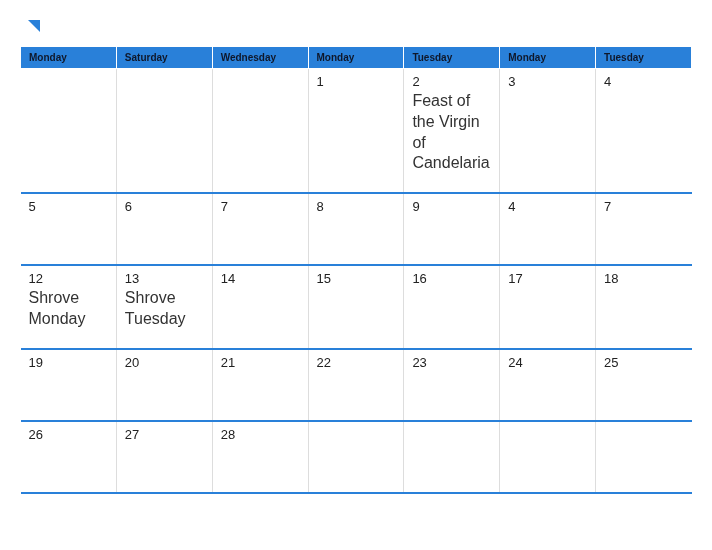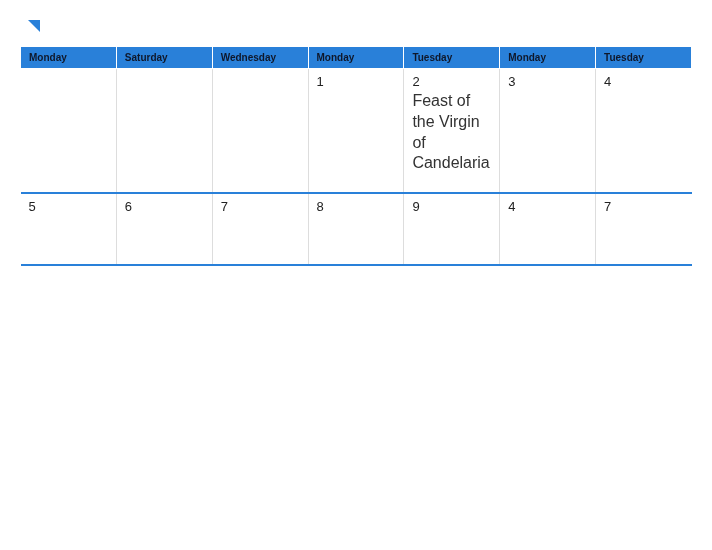--- a/index.html
+++ b/index.html
@@ -169,15 +169,78 @@
           <td>
             <span class="day-num">9</span>
           </td>
           <td>
             <span class="day-num">4</span>
           </td>
           <td>
             <span class="day-num">7</span>
           </td>
         </tr>
+        <tr>
+          <td>
+            <span class="day-num">12</span>
+            <span class="event">Shrove Monday</span>
+          </td>
+          <td>
+            <span class="day-num">13</span>
+            <span class="event">Shrove Tuesday</span>
+          </td>
+          <td>
+            <span class="day-num">14</span>
+          </td>
+          <td>
+            <span class="day-num">15</span>
+          </td>
+          <td>
+            <span class="day-num">16</span>
+          </td>
+          <td>
+            <span class="day-num">17</span>
+          </td>
+          <td>
+            <span class="day-num">18</span>
+          </td>
+        </tr>
+        <tr>
+          <td>
+            <span class="day-num">19</span>
+          </td>
+          <td>
+            <span class="day-num">20</span>
+          </td>
+          <td>
+            <span class="day-num">21</span>
+          </td>
+          <td>
+            <span class="day-num">22</span>
+          </td>
+          <td>
+            <span class="day-num">23</span>
+          </td>
+          <td>
+            <span class="day-num">24</span>
+          </td>
+          <td>
+            <span class="day-num">25</span>
+          </td>
+        </tr>
+        <tr>
+          <td>
+            <span class="day-num">26</span>
+          </td>
+          <td>
+            <span class="day-num">27</span>
+          </td>
+          <td>
+            <span class="day-num">28</span>
+          </td>
+          <td class="empty-cell"></td>
+          <td class="empty-cell"></td>
+          <td class="empty-cell"></td>
+          <td class="empty-cell"></td>
+        </tr>
       </tbody>
   </table>
 </div>
 
 </body></html>

